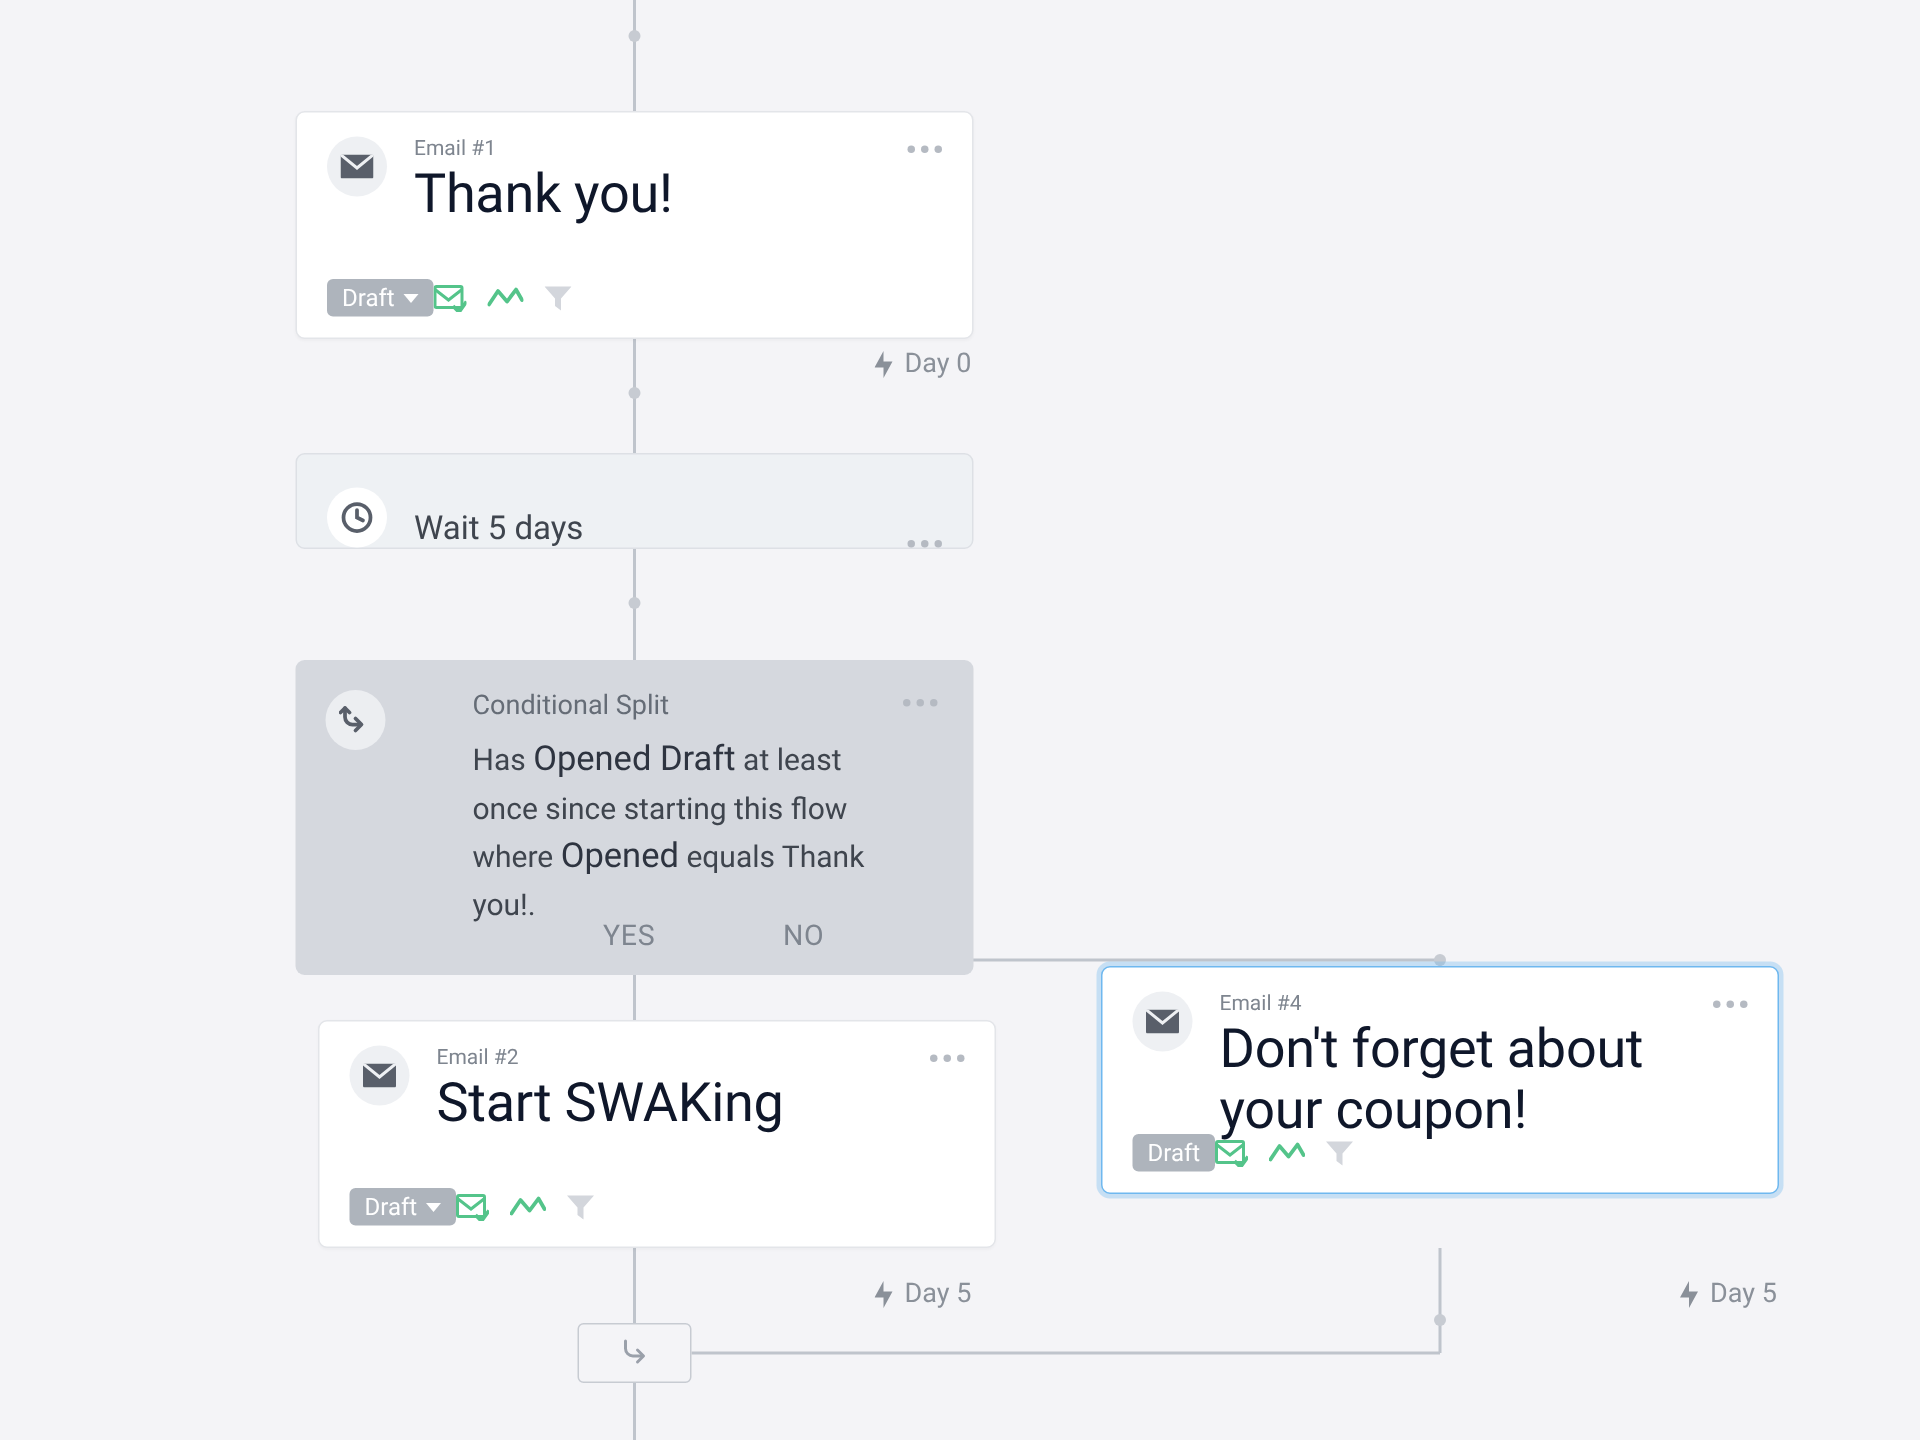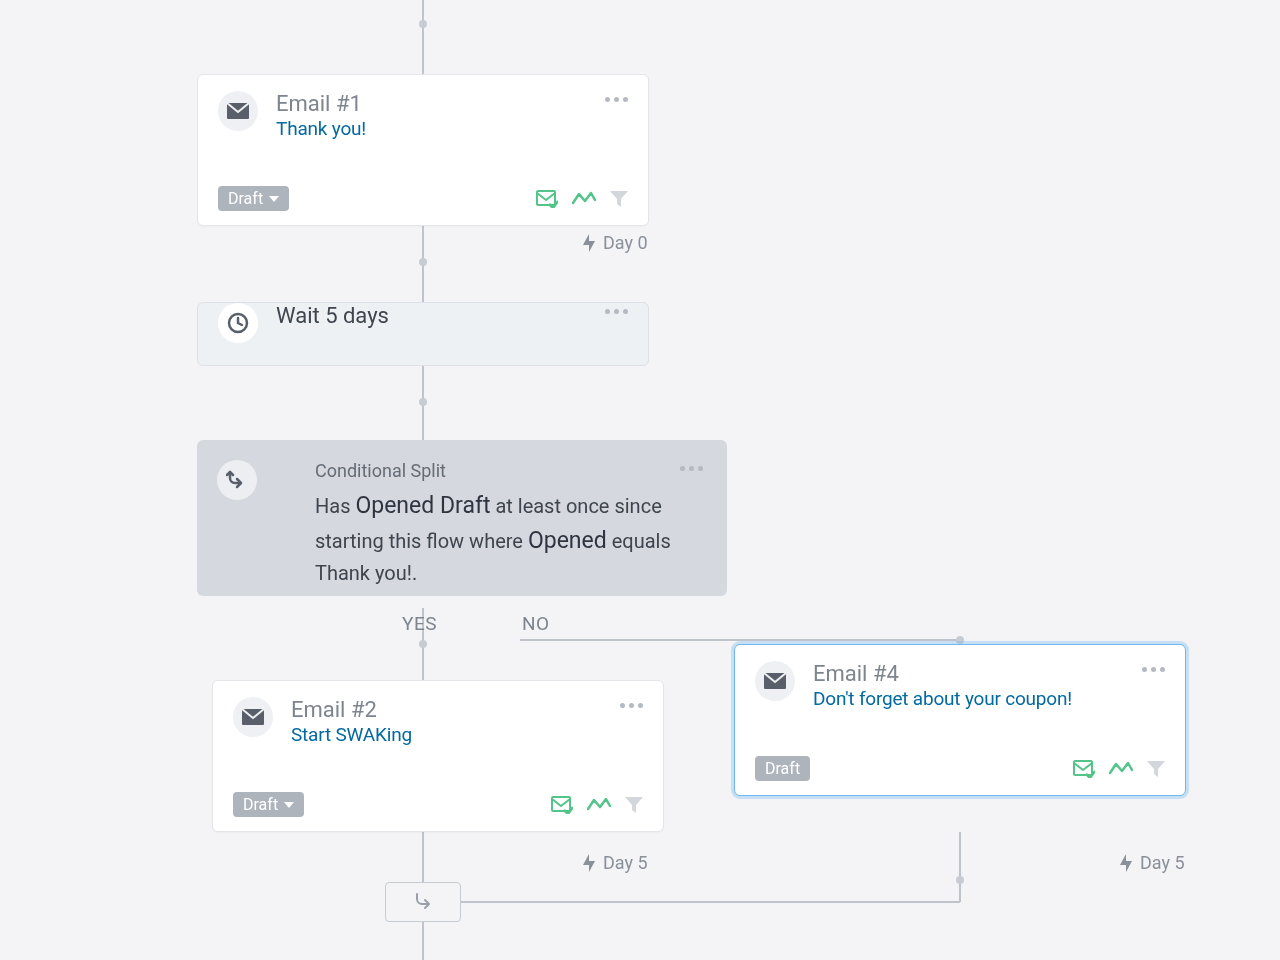--- a/index.html
+++ b/index.html
@@ -49,48 +49,48 @@
     align-items: center;
     justify-content: center;
     flex-shrink: 0;
   }
   .email-card .titles {
     margin-left: 18px;
     flex: 1;
     min-width: 0;
   }
   .email-card .label {
-    font-size: 22px;
+    font-size: 14px;
     color: #7e858f;
     margin-bottom: 2px;
   }
   .email-card .subject {
-    font-size: 19px;
-    color: #0369a1;
+    font-size: 36px;
+    color: #0f172a;
     line-height: 1.15;
     letter-spacing: -0.2px;
   }
   .more-dots {
     display: flex;
     gap: 4px;
     padding: 6px 0 0 8px;
     cursor: pointer;
   }
   .more-dots span {
     width: 5px; height: 5px;
     border-radius: 50%;
     background: #b5bac2;
   }
 
   .email-card .foot {
     position: absolute;
     left: 20px; right: 20px; bottom: 14px;
     display: flex;
     align-items: center;
-    justify-content: space-between;
+    justify-content: flex-start;
   }
   .badge {
     background: #aeb4bc;
     color: #fff;
     font-size: 16px;
     padding: 3px 10px;
     border-radius: 4px;
     display: inline-flex;
     align-items: center;
     gap: 6px;
@@ -109,37 +109,37 @@
 
   
   .wait-card {
     position: absolute;
     width: 452px;
     height: 64px;
     background: #eef1f4;
     border: 1px solid #dde0e5;
     border-radius: 6px;
     display: flex;
-    align-items: flex-start;
+    align-items: flex-end;
     padding: 0 20px;
   }
   .wait-card .wait-text {
     margin-left: 18px;
     font-size: 22px;
     color: #3f454e;
     flex: 1;
   }
 
   
   .split-card {
     position: absolute;
-    width: 530px;
+    width: 452px;
     background: #d5d8de;
     border-radius: 6px;
-    padding: 20px 24px 8px 20px;
+    padding: 20px 24px 32px 20px;
   }
   .split-card .split-head {
     display: flex;
     align-items: flex-start;
   }
   .split-card .split-body {
     margin-left: 58px;
   }
   .split-label {
     font-size: 18px;

